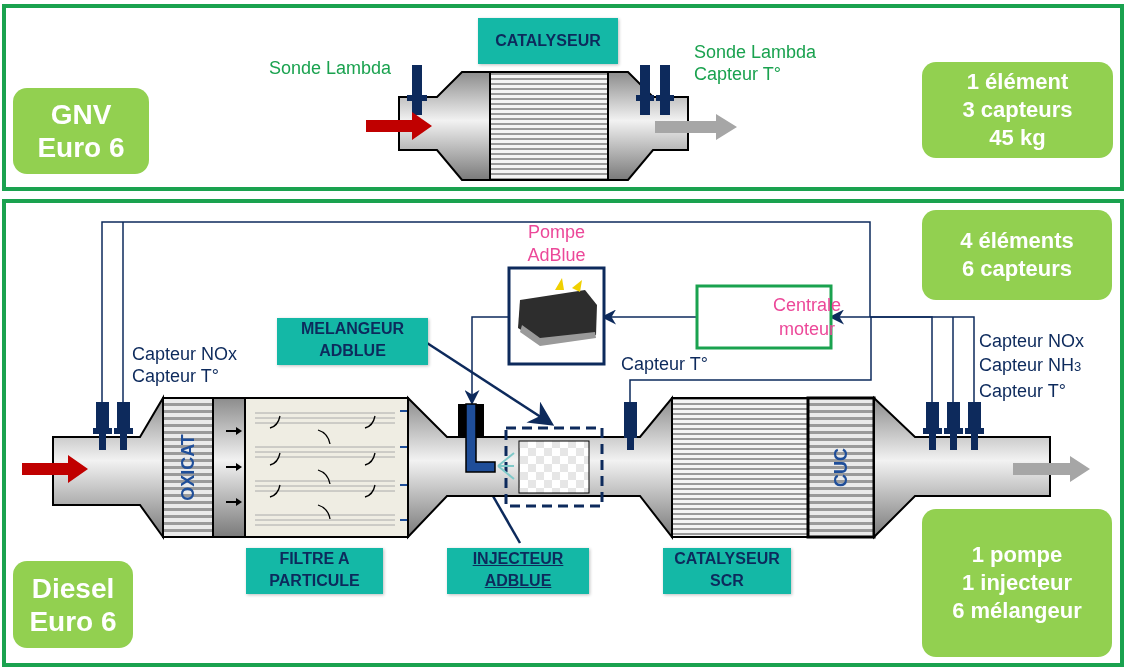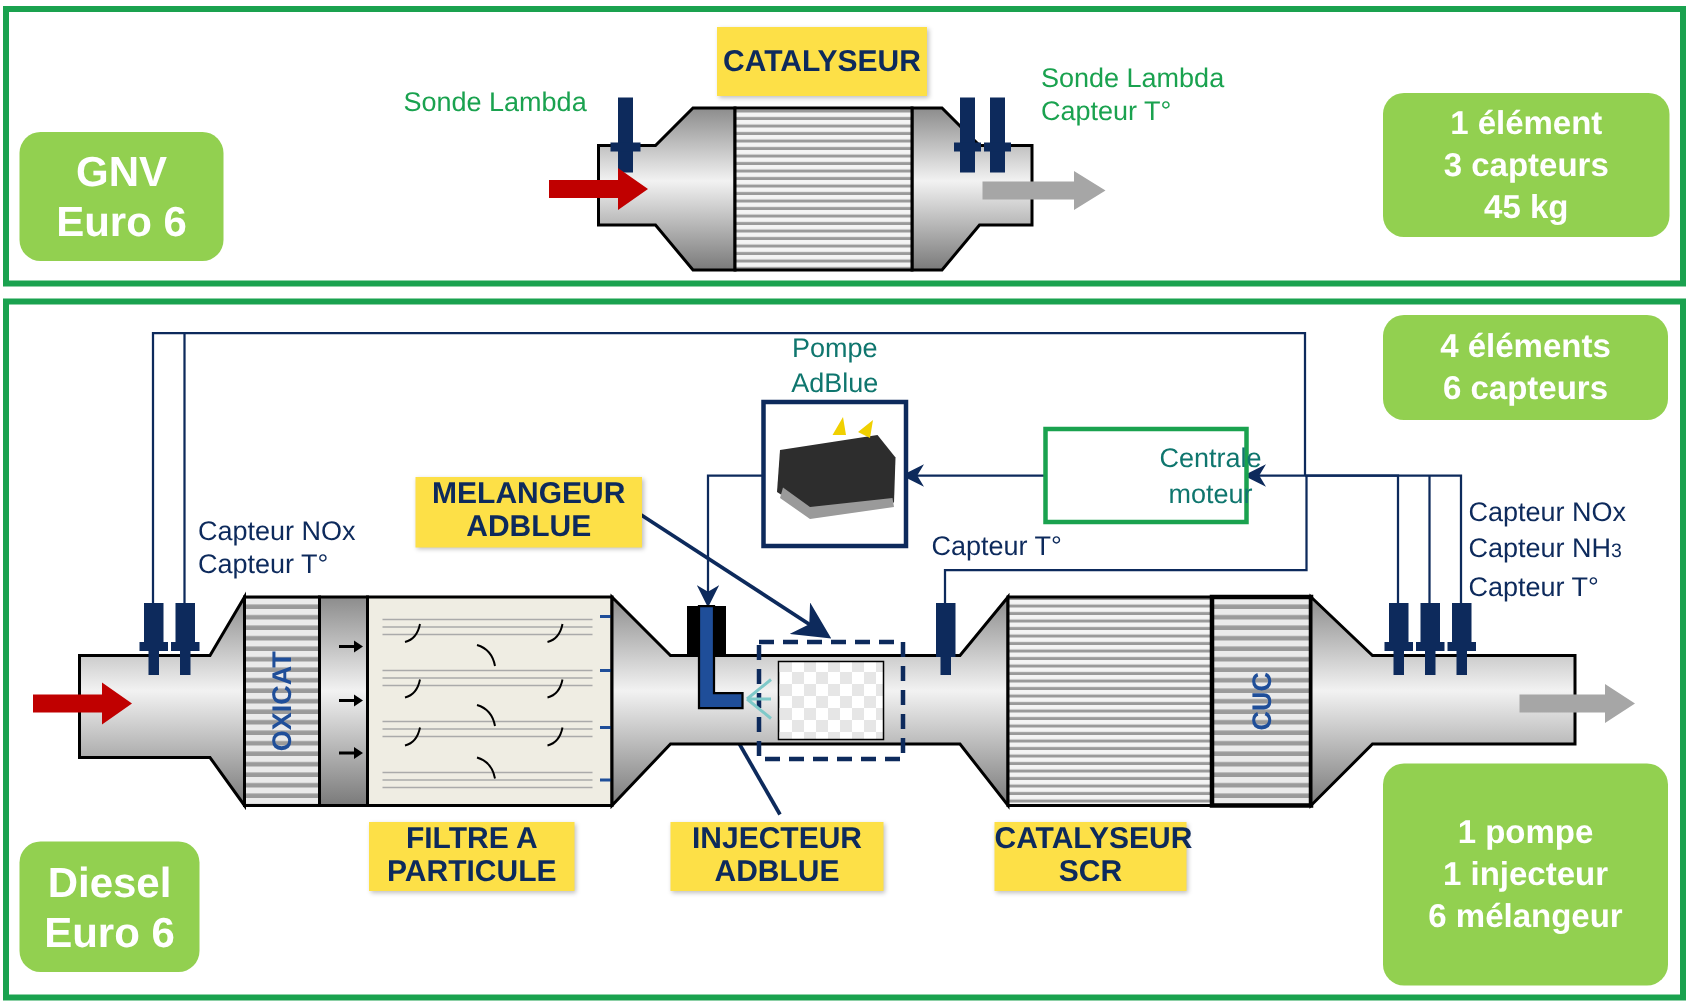--- a/index.html
+++ b/index.html
@@ -4,24 +4,24 @@
 <style>
   html,body{margin:0;padding:0;background:#fff;}
   body{width:1126px;height:670px;position:relative;overflow:hidden;font-family:"Liberation Sans",sans-serif;}
   .panel{position:absolute;border:4px solid #1aa24f;box-sizing:border-box;}
   #panel-gnv{left:2px;top:4px;width:1122px;height:187px;}
   #panel-diesel{left:2px;top:199px;width:1122px;height:468px;}
   .badge{position:absolute;background:#92d050;border-radius:14px;color:#fff;font-weight:bold;text-align:center;display:flex;flex-direction:column;justify-content:center;}
   .badge span{display:block;}
   .lbl-green{position:absolute;color:#1aa24f;font-size:18px;line-height:22px;}
   .lbl-navy{position:absolute;color:#0d2a5c;font-size:18px;line-height:22px;}
-  .tag{position:absolute;background:#fde047;box-shadow:1px 1px 3px rgba(0,0,0,0.25);color:#0d2a5c;font-weight:bold;font-size:20px;line-height:22px;text-align:center;}
+  .tag{position:absolute;background:#14b8a6;box-shadow:1px 1px 3px rgba(0,0,0,0.25);color:#0d2a5c;font-weight:bold;font-size:16px;line-height:22px;text-align:center;}
   .tag span{display:block;}
   svg{position:absolute;left:0;top:0;}
-  .box-label{position:absolute;text-align:center;font-size:18px;line-height:24px;color:#0f766e;}
+  .box-label{position:absolute;text-align:center;font-size:18px;line-height:24px;color:#ec4899;}
   .box-label span{display:block;}
 </style>
 </head>
 <body>
 
 <div id="panel-gnv" class="panel"></div>
 
 <svg width="1126" height="670">
   <defs>
     <linearGradient id="pipeGrad" x1="0" y1="0" x2="0" y2="1">
@@ -169,21 +169,21 @@
   <span>3 capteurs</span>
   <span>45 kg</span>
 </div>
 
 <div id="panel-diesel" class="panel"></div>
 
 <div class="badge" style="left:13px;top:561px;width:120px;height:87px;font-size:28px;line-height:33px;">
   <span>Diesel</span>
   <span>Euro 6</span>
 </div>
-<div class="badge" style="left:922px;top:210px;width:190px;height:70px;font-size:22px;line-height:28px;">
+<div class="badge" style="left:922px;top:210px;width:190px;height:90px;font-size:22px;line-height:28px;">
   <span>4 éléments</span>
   <span>6 capteurs</span>
 </div>
 <div class="badge" style="left:922px;top:509px;width:190px;height:148px;font-size:22px;line-height:28px;">
   <span>1 pompe</span>
   <span>1 injecteur</span>
   <span>6 mélangeur</span>
 </div>
 
 <div class="lbl-navy" style="left:132px;top:343px;">
@@ -214,20 +214,20 @@
 </div>
 
 <div class="tag" style="left:277px;top:318px;width:151px;height:47px;">
   <span>MELANGEUR</span>
   <span>ADBLUE</span>
 </div>
 <div class="tag" style="left:246px;top:548px;width:137px;height:46px;">
   <span>FILTRE A</span>
   <span>PARTICULE</span>
 </div>
-<div class="tag" style="left:447px;top:548px;width:142px;height:46px;">
+<div class="tag" style="left:447px;top:548px;width:142px;height:46px;text-decoration:underline;">
   <span>INJECTEUR</span>
   <span>ADBLUE</span>
 </div>
 <div class="tag" style="left:663px;top:548px;width:128px;height:46px;">
   <span>CATALYSEUR</span>
   <span>SCR</span>
 </div>
 
 </body></html>

